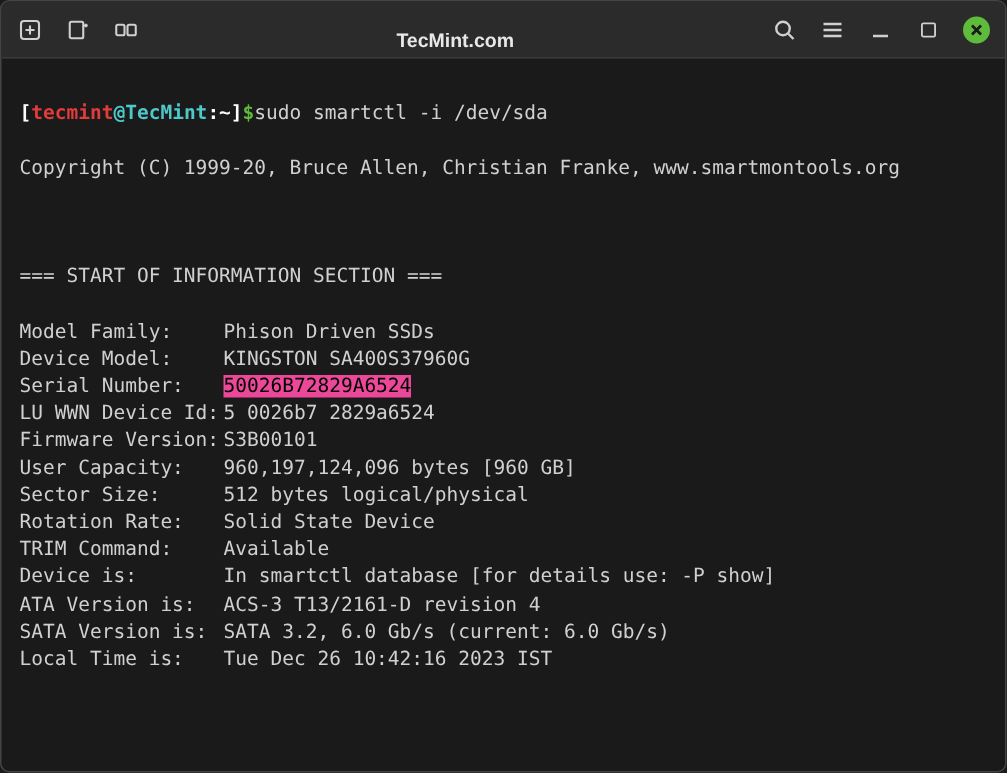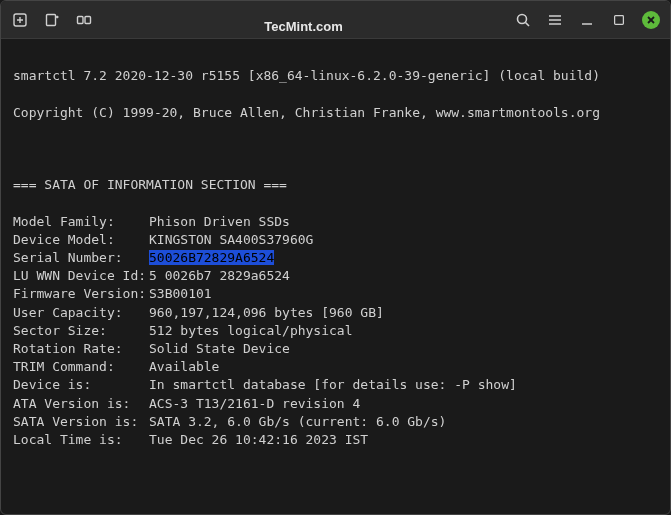--- a/index.html
+++ b/index.html
@@ -56,21 +56,21 @@
       padding: 10px 12px;
       line-height: 1.4;
       white-space: pre;
       font-size: 13px;
       overflow: hidden;
     }
     .br-white { color: #ffffff; font-weight: bold; }
     .red { color: #e03c3c; font-weight: bold; }
     .cyan { color: #4ec9c9; font-weight: bold; }
     .green { color: #5ebb3b; font-weight: bold; }
-    .hl { background: #1d4ed8; color: #000; }
+    .hl { background: #ec4899; color: #000; }
     .row { display: block; }
     .label-col { display: inline-block; width: 136px; }
     svg { display: block; }
   </style>
 </head>
 <body>
 
 <div class="titlebar">
   <div class="titlebar-left">
     <span class="icon-btn">
@@ -122,20 +122,20 @@
     <span class="close-btn">
       <svg viewBox="0 0 10 10" fill="none" stroke="#1a1a1a" stroke-width="1.8">
           <line x1="2" y1="2" x2="8" y2="8"></line>
           <line x1="8" y1="2" x2="2" y2="8"></line>
         </svg>
     </span>
   </div>
 </div>
 
 <div class="terminal">
-<span class="row">smartctl 7.2 2020-12-30 r5155 [x86_64-linux-6.2.0-39-generic] (local build)</span>
+<span class="row"><span class="br-white">[</span><span class="red">tecmint</span><span class="cyan">@</span><span class="cyan">TecMint</span><span class="br-white">:~</span><span class="br-white">]</span><span class="green">$</span><span>sudo smartctl -i /dev/sda</span></span>
 <span class="row">Copyright (C) 1999-20, Bruce Allen, Christian Franke, www.smartmontools.org</span>
 <span class="row"> </span>
-<span class="row">=== SATA OF INFORMATION SECTION ===</span>
+<span class="row">=== START OF INFORMATION SECTION ===</span>
 <div id="fields"><span class="row"><span class="label-col">Model Family:</span><span>Phison Driven SSDs</span></span><span class="row"><span class="label-col">Device Model:</span><span>KINGSTON SA400S37960G</span></span><span class="row"><span class="label-col">Serial Number:</span><span class="hl">50026B72829A6524</span></span><span class="row"><span class="label-col">LU WWN Device Id:</span><span>5 0026b7 2829a6524</span></span><span class="row"><span class="label-col">Firmware Version:</span><span>S3B00101</span></span><span class="row"><span class="label-col">User Capacity:</span><span>960,197,124,096 bytes [960 GB]</span></span><span class="row"><span class="label-col">Sector Size:</span><span>512 bytes logical/physical</span></span><span class="row"><span class="label-col">Rotation Rate:</span><span>Solid State Device</span></span><span class="row"><span class="label-col">TRIM Command:</span><span>Available</span></span><span class="row"><span class="label-col">Device is:</span><span>In smartctl database [for details use: -P show]</span></span><span class="row"><span class="label-col">ATA Version is:</span><span>ACS-3 T13/2161-D revision 4</span></span><span class="row"><span class="label-col">SATA Version is:</span><span>SATA 3.2, 6.0 Gb/s (current: 6.0 Gb/s)</span></span><span class="row"><span class="label-col">Local Time is:</span><span>Tue Dec 26 10:42:16 2023 IST</span></span></div>
 
 
 </div>
 
 </body></html>

